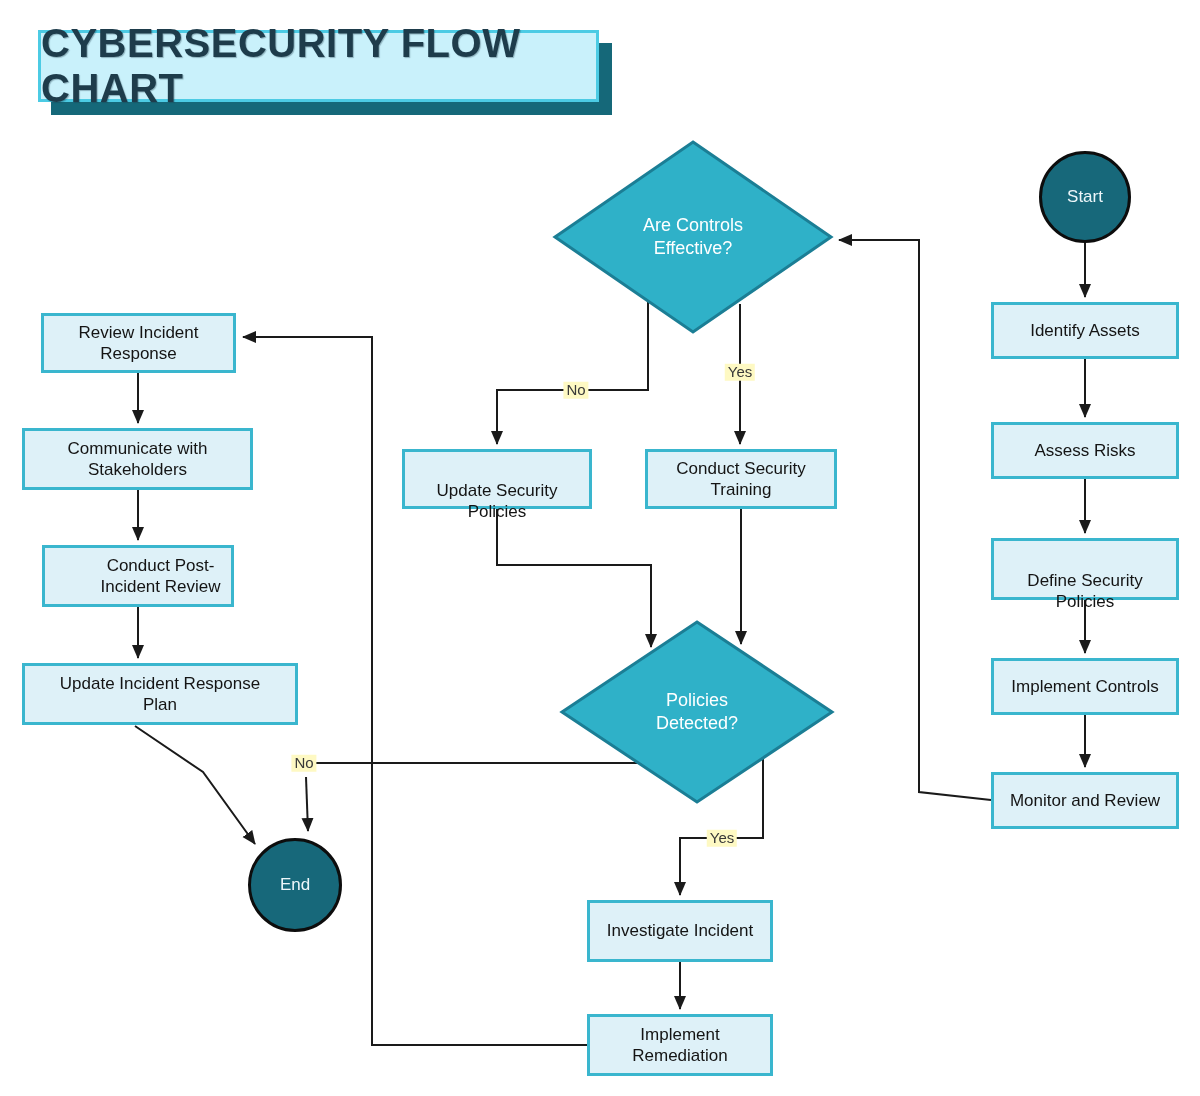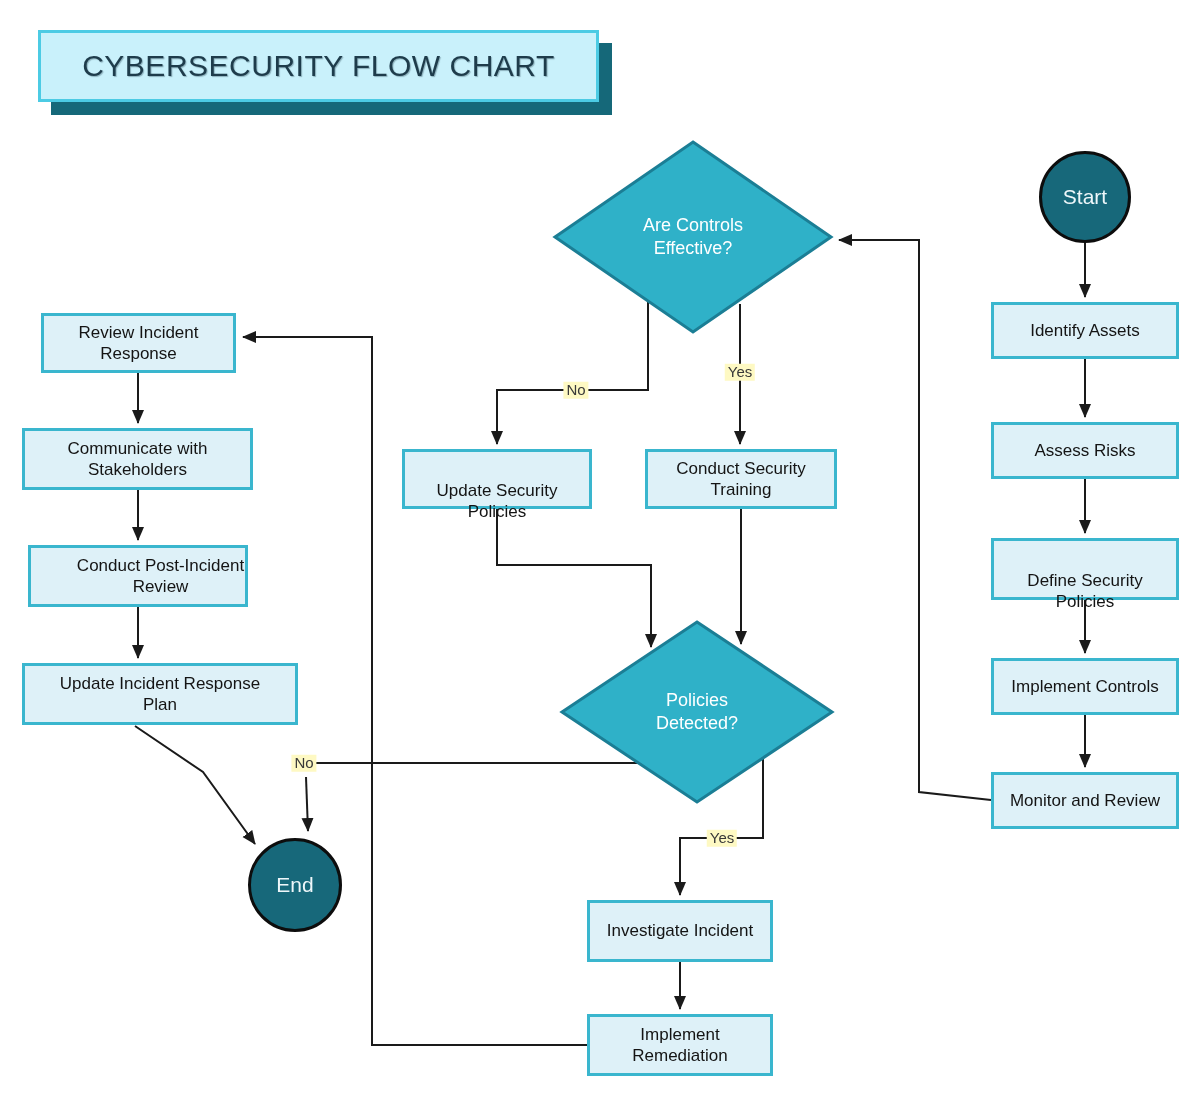--- a/index.html
+++ b/index.html
@@ -7,35 +7,35 @@
   .canvas{position:relative;width:1200px;height:1096px;background:#ffffff;overflow:hidden;}
   .connector-layer{position:absolute;left:0;top:0;width:1200px;height:1096px;z-index:1;}
 
   .title-box{
     position:absolute;left:38px;top:30px;width:555px;height:66px;z-index:3;
     background:#c9f1fb;border:3px solid #4ccbe4;
     box-shadow:13px 13px 0 0 #156879;
     display:flex;align-items:center;justify-content:center;
   }
   .title-box span{
-    font-size:30px;font-weight:normal;color:#1e3c4b;letter-spacing:0.5px;
+    font-size:40px;font-weight:bold;color:#1e3c4b;letter-spacing:0.5px;
     text-shadow:1px 1px 1px rgba(30,60,75,0.35);
   }
 
   .node{
     position:absolute;z-index:2;display:flex;align-items:center;justify-content:center;
     text-align:center;box-sizing:border-box;
   }
   .process{
     background:#def1f8;border:3px solid #3ab6ce;
     font-size:17px;color:#141414;line-height:1.25;
   }
   .terminator{
     background:#17687a;border:3px solid #0d0d0d;border-radius:50%;
-    color:#eef7fa;font-size:21px;
+    color:#eef7fa;font-size:17px;
   }
   .decision-label{
     position:absolute;z-index:2;display:flex;align-items:center;justify-content:flex-start;
     text-align:center;color:#ffffff;font-size:18px;line-height:1.3;
   }
   .edge-label{
     position:absolute;z-index:3;transform:translate(-50%,-50%);
     background:#fef9c3;padding:0 3px;font-size:15px;color:#383838;line-height:1.1;
   }
   .mw130{max-width:130px;display:inline-block;}
@@ -137,21 +137,21 @@
   <div class="node process" style="left:587px;top:1014px;width:186px;height:62px;">
     <span class="mw130">Implement Remediation</span>
   </div>
 
   <div class="node process" style="left:41px;top:313px;width:195px;height:60px;">
     <span class="mw150">Review Incident Response</span>
   </div>
   <div class="node process" style="left:22px;top:428px;width:231px;height:62px;">
     <span class="mw190">Communicate with Stakeholders</span>
   </div>
-  <div class="node process" style="left:28px;top:545px;width:220px;height:62px;padding-left:45px;">
+  <div class="node process" style="left:42px;top:545px;width:192px;height:62px;padding-left:45px;">
     <span class="mw190">Conduct Post-Incident Review</span>
   </div>
   <div class="node process" style="left:22px;top:663px;width:276px;height:62px;">
     <span class="mw210">Update Incident Response Plan</span>
   </div>
 
   <div class="edge-label" style="left:576px;top:390px;">No</div>
   <div class="edge-label" style="left:740px;top:372px;">Yes</div>
   <div class="edge-label" style="left:304px;top:763px;">No</div>
   <div class="edge-label" style="left:722px;top:838px;">Yes</div>

